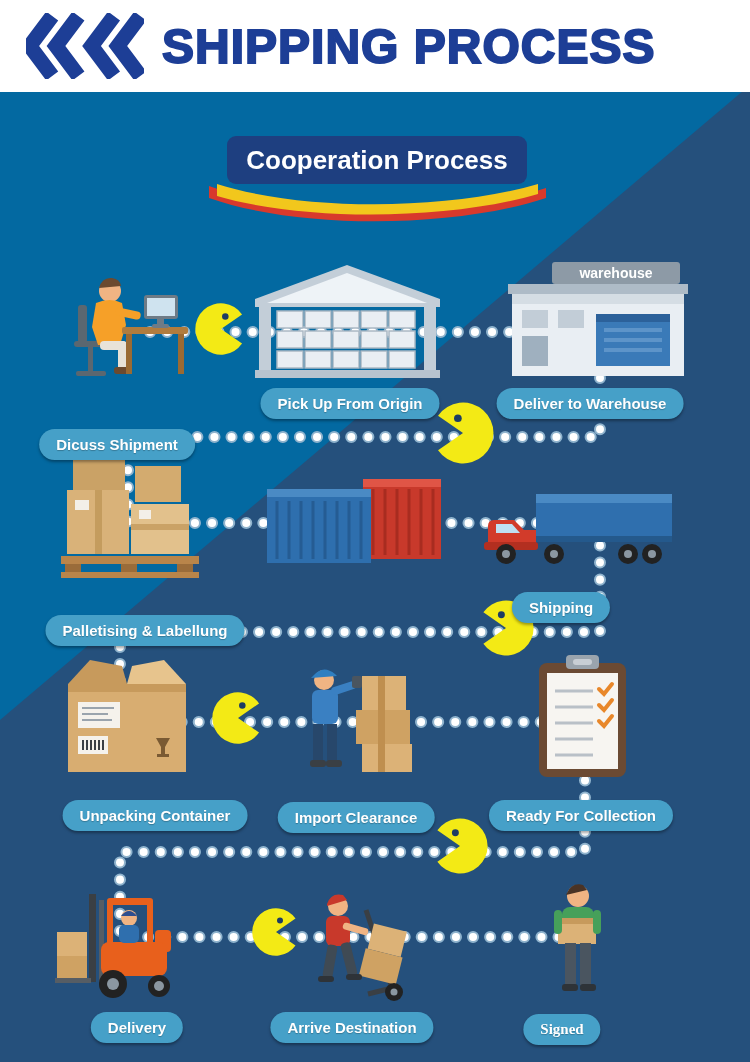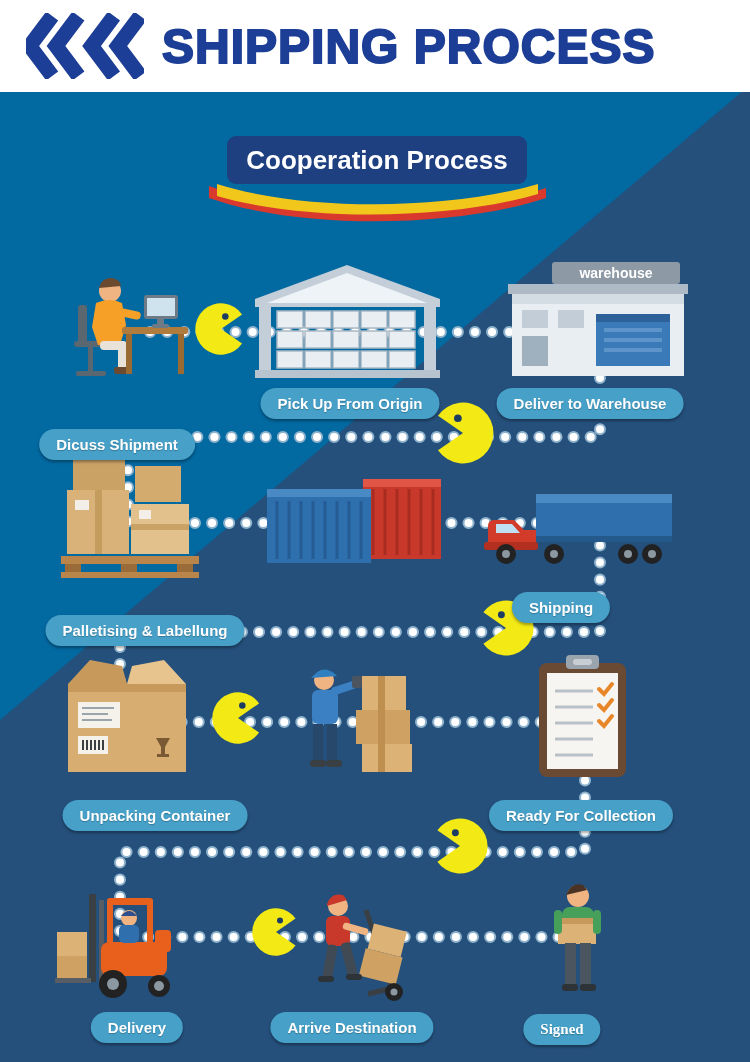--- a/index.html
+++ b/index.html
@@ -339,18 +339,19 @@
         <circle cx="58" cy="27" r="6" fill="#1d3c63"></circle>
       </svg>
   </div>
 
   <div class="pill" style="left:117px;top:388px;margin-top:41px;">Dicuss Shipment</div>
   <div class="pill" style="left:350px;top:388px;">Pick Up From Origin</div>
   <div class="pill" style="left:590px;top:388px;">Deliver to Warehouse</div>
   <div class="pill" style="left:145px;top:592px;margin-top:23px;">Palletising &amp; Labellung</div>
   <div class="pill" style="left:561px;top:592px;">Shipping</div>
   <div class="pill" style="left:139px;top:800px;margin-left:16px;">Unpacking Container</div>
+  <div class="pill" style="left:356px;top:802px;">Import Clearance</div>
   <div class="pill" style="left:581px;top:800px;">Ready For Collection</div>
   <div class="pill" style="left:137px;top:1012px;">Delivery</div>
   <div class="pill" style="left:352px;top:1012px;">Arrive Destination</div>
   <div class="pill" style="left:562px;top:1014px;font-family:Liberation Serif, serif;">Signed</div>
 
 </div>
 
 </body></html>

